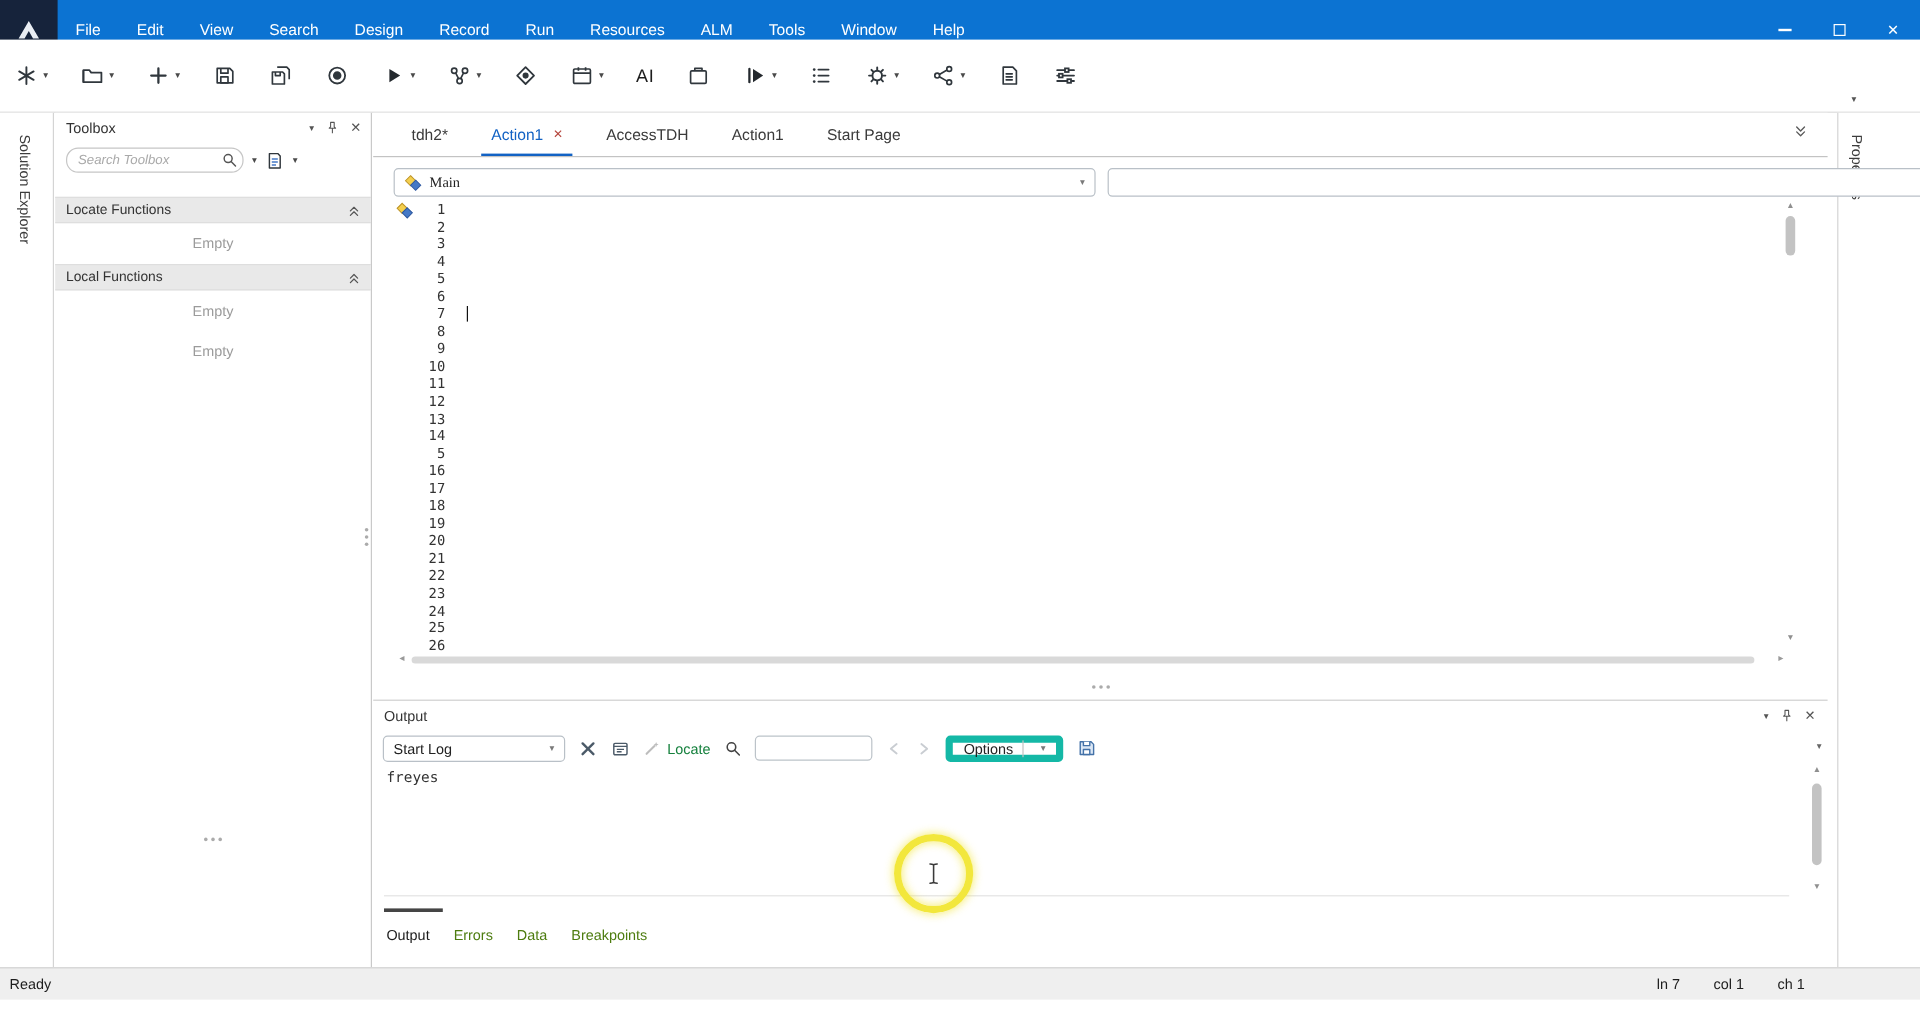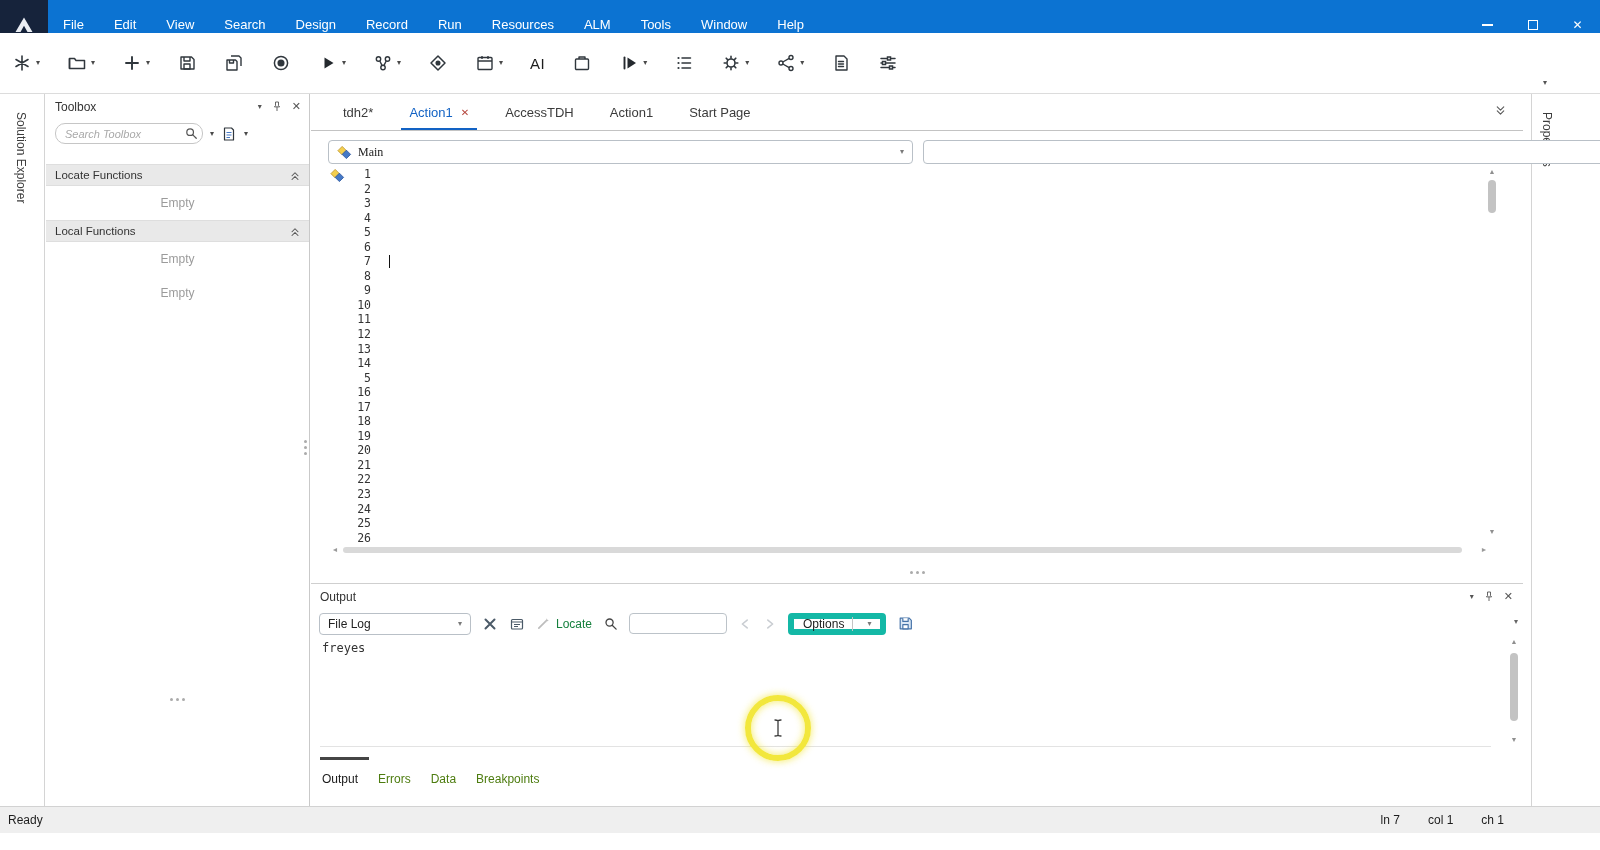--- a/index.html
+++ b/index.html
@@ -462,21 +462,21 @@
       <span class="ph-icons">
         <span class="ph-caret">▾</span>
         <svg width="12" height="13" viewBox="0 0 16 16" stroke="#555" fill="none" stroke-width="1.2" stroke-linejoin="round">
             <path d="M6 2h4v5l1.5 1.5h-7L6 7zM8 8.5V14"></path>
           </svg>
         <span class="ph-close">✕</span>
       </span>
     </div>
     <div class="out-toolbar">
       <div class="combo small">
-        <span>File Log</span>
+        <span>Start Log</span>
         <span class="combo-caret">▾</span>
       </div>
       <svg width="16" height="16" viewBox="0 0 16 16" stroke="#4b5a68" fill="none" stroke-width="2" stroke-linecap="round">
           <path d="M3.5 3.5l9 9M12.5 3.5l-9 9"></path>
         </svg>
       <svg width="16" height="16" viewBox="0 0 16 16" stroke="#4b5a68" fill="none" stroke-width="1.2">
           <rect x="2.5" y="3.5" width="11" height="9.5" rx="1"></rect>
           <path d="M2.5 6h11M5 8.5h6M5 10.5h4"></path>
         </svg>
       <div class="locate">

